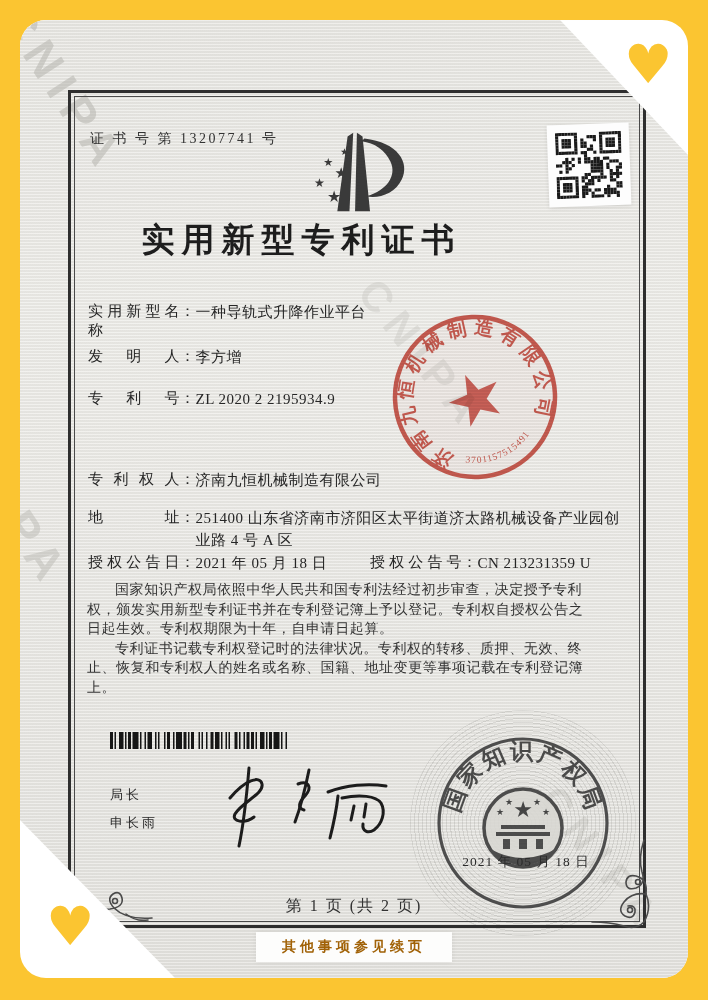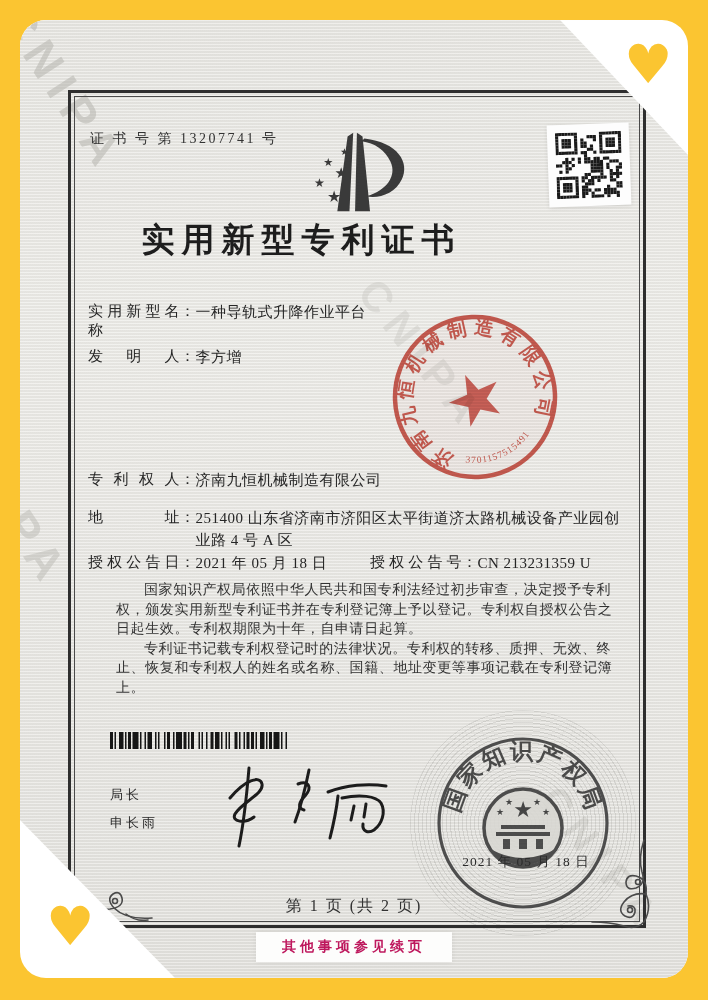--- a/index.html
+++ b/index.html
@@ -41,42 +41,42 @@
   .title{
     position:absolute;left:48px;top:198px;width:467px;text-align:center;
     font-size:33px;font-weight:bold;letter-spacing:7px;color:#1d1d1d;z-index:3;
   }
   .row{position:absolute;left:68px;font-size:15px;color:#262626;letter-spacing:.5px;z-index:3;}
   .row .lb{display:inline-block;width:92px;text-align:justify;text-align-last:justify;vertical-align:top;}
   .row .cl{vertical-align:top;}
   .row .val{display:inline-block;vertical-align:top;max-width:428px;line-height:1.45;}
   .r1{top:282px}.r2{top:327px}.r3{top:369px}.r4{top:408px}.r5{top:450px}.r6{top:488px}.r7{top:533px;width:552px}
   .grant2{position:absolute;left:282px;top:0;}
-  .paras{position:absolute;left:96px;top:560px;width:508px;z-index:3;color:#333;}
+  .paras{position:absolute;left:67px;top:560px;width:508px;z-index:3;color:#333;}
   .paras p{margin:0;text-indent:2em;font-size:14px;line-height:19.5px;letter-spacing:.6px;}
   .barcode{position:absolute;left:90px;top:712px;width:180px;height:17px;z-index:3;}
   .dtitle,.dname{
     position:absolute;left:90px;font-family:"Liberation Sans",sans-serif;
     font-size:13px;letter-spacing:3px;color:#2a2a2a;z-index:3;
   }
   .dtitle{top:766px}.dname{top:794px}
   .sig{position:absolute;left:180px;top:740px;width:210px;height:96px;z-index:3;}
   .gseal{position:absolute;left:413px;top:713px;width:180px;height:180px;z-index:4;opacity:.9;}
   .sealdate{
     position:absolute;left:418px;top:833px;width:176px;text-align:center;
     font-size:13.5px;letter-spacing:1px;color:#2c2c2c;z-index:5;
   }
   .pagenote{position:absolute;left:48px;top:876px;width:572px;text-align:center;font-size:16px;letter-spacing:2px;color:#333;z-index:3;}
   .orn{position:absolute;z-index:2;}
   .orn-l{left:46px;top:858px;width:88px;height:50px;}
   .orn-r{left:566px;top:818px;width:74px;height:92px;}
   .cont{
     position:absolute;left:50%;top:912px;transform:translateX(-50%);
     background:#fdfdfc;padding:6px 26px;font-size:14px;font-weight:bold;
-    letter-spacing:4px;color:#be185d;white-space:nowrap;z-index:3;
+    letter-spacing:4px;color:#a16207;white-space:nowrap;z-index:3;
     box-shadow:0 0 6px rgba(0,0,0,.06);
   }
   .qrpatch{
     position:absolute;left:528px;top:104px;width:82px;height:82px;background:#fdfdfd;
     transform:rotate(-2deg);box-shadow:0 1px 4px rgba(0,0,0,.10);z-index:5;
   }
   .qrpatch svg{position:absolute;left:8px;top:8px;}
   .redseal{
     position:absolute;left:370px;top:292px;width:170px;height:170px;
     transform:rotate(-24deg);opacity:.85;mix-blend-mode:multiply;z-index:4;
@@ -141,20 +141,23 @@
       </g>
     </svg>
 
     <div class="title">实用新型专利证书</div>
 
     <div class="row r1">
       <span class="lb">实用新型名称</span><span class="cl">：</span><span class="val">一种导轨式升降作业平台</span>
     </div>
     <div class="row r2">
       <span class="lb">发明人</span><span class="cl">：</span><span class="val">李方增</span>
+    </div>
+    <div class="row r3">
+      <span class="lb">专利号</span><span class="cl">：</span><span class="val">ZL 2020 2 2195934.9</span>
     </div>
     <div class="row r5">
       <span class="lb">专利权人</span><span class="cl">：</span><span class="val">济南九恒机械制造有限公司</span>
     </div>
     <div class="row r6">
       <span class="lb">地址</span><span class="cl">：</span><span class="val">251400 山东省济南市济阳区太平街道济太路机械设备产业园创业路 4 号 A 区</span>
     </div>
     <div class="row r7">
       <span class="lb">授权公告日</span><span class="cl">：</span><span class="val">2021 年 05 月 18 日</span>
       <span class="grant2">

